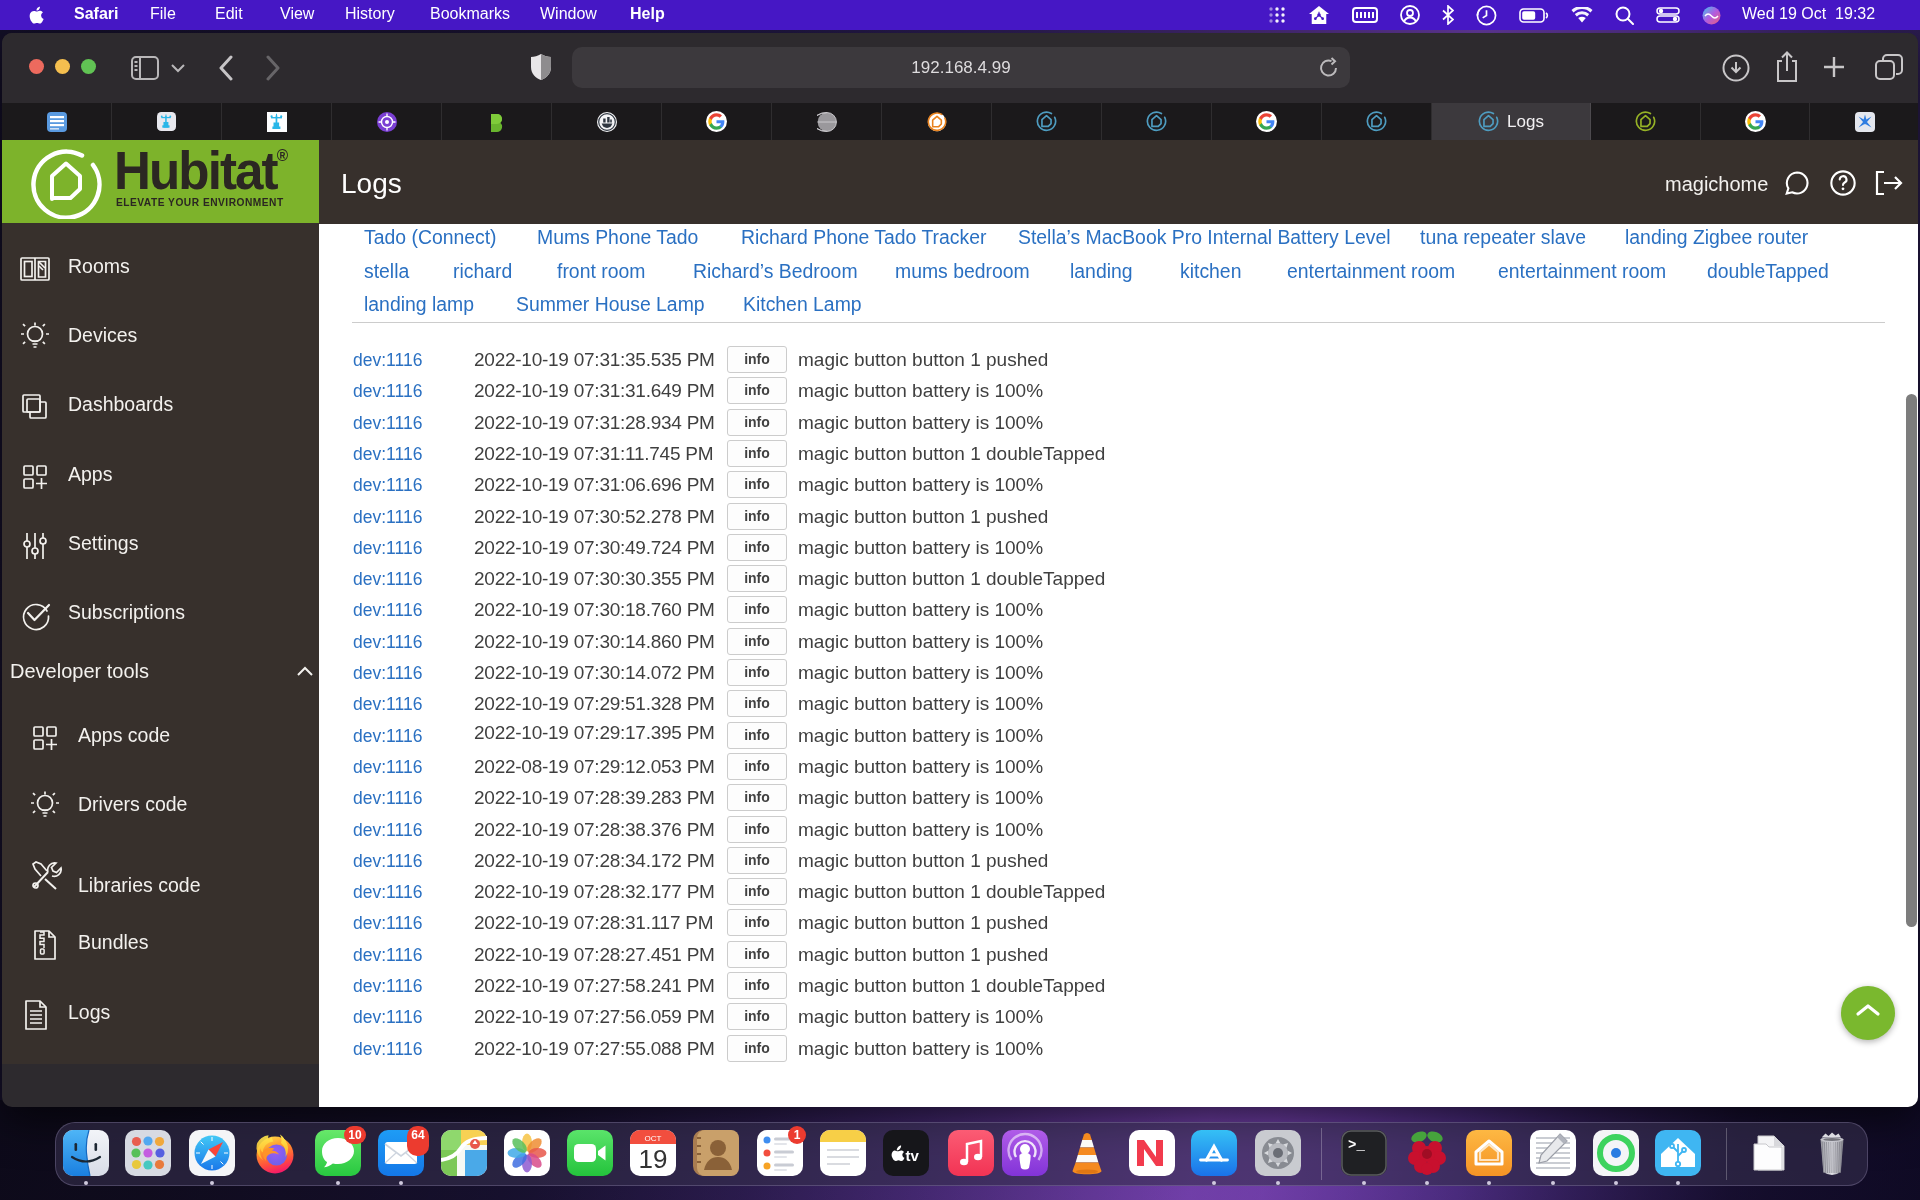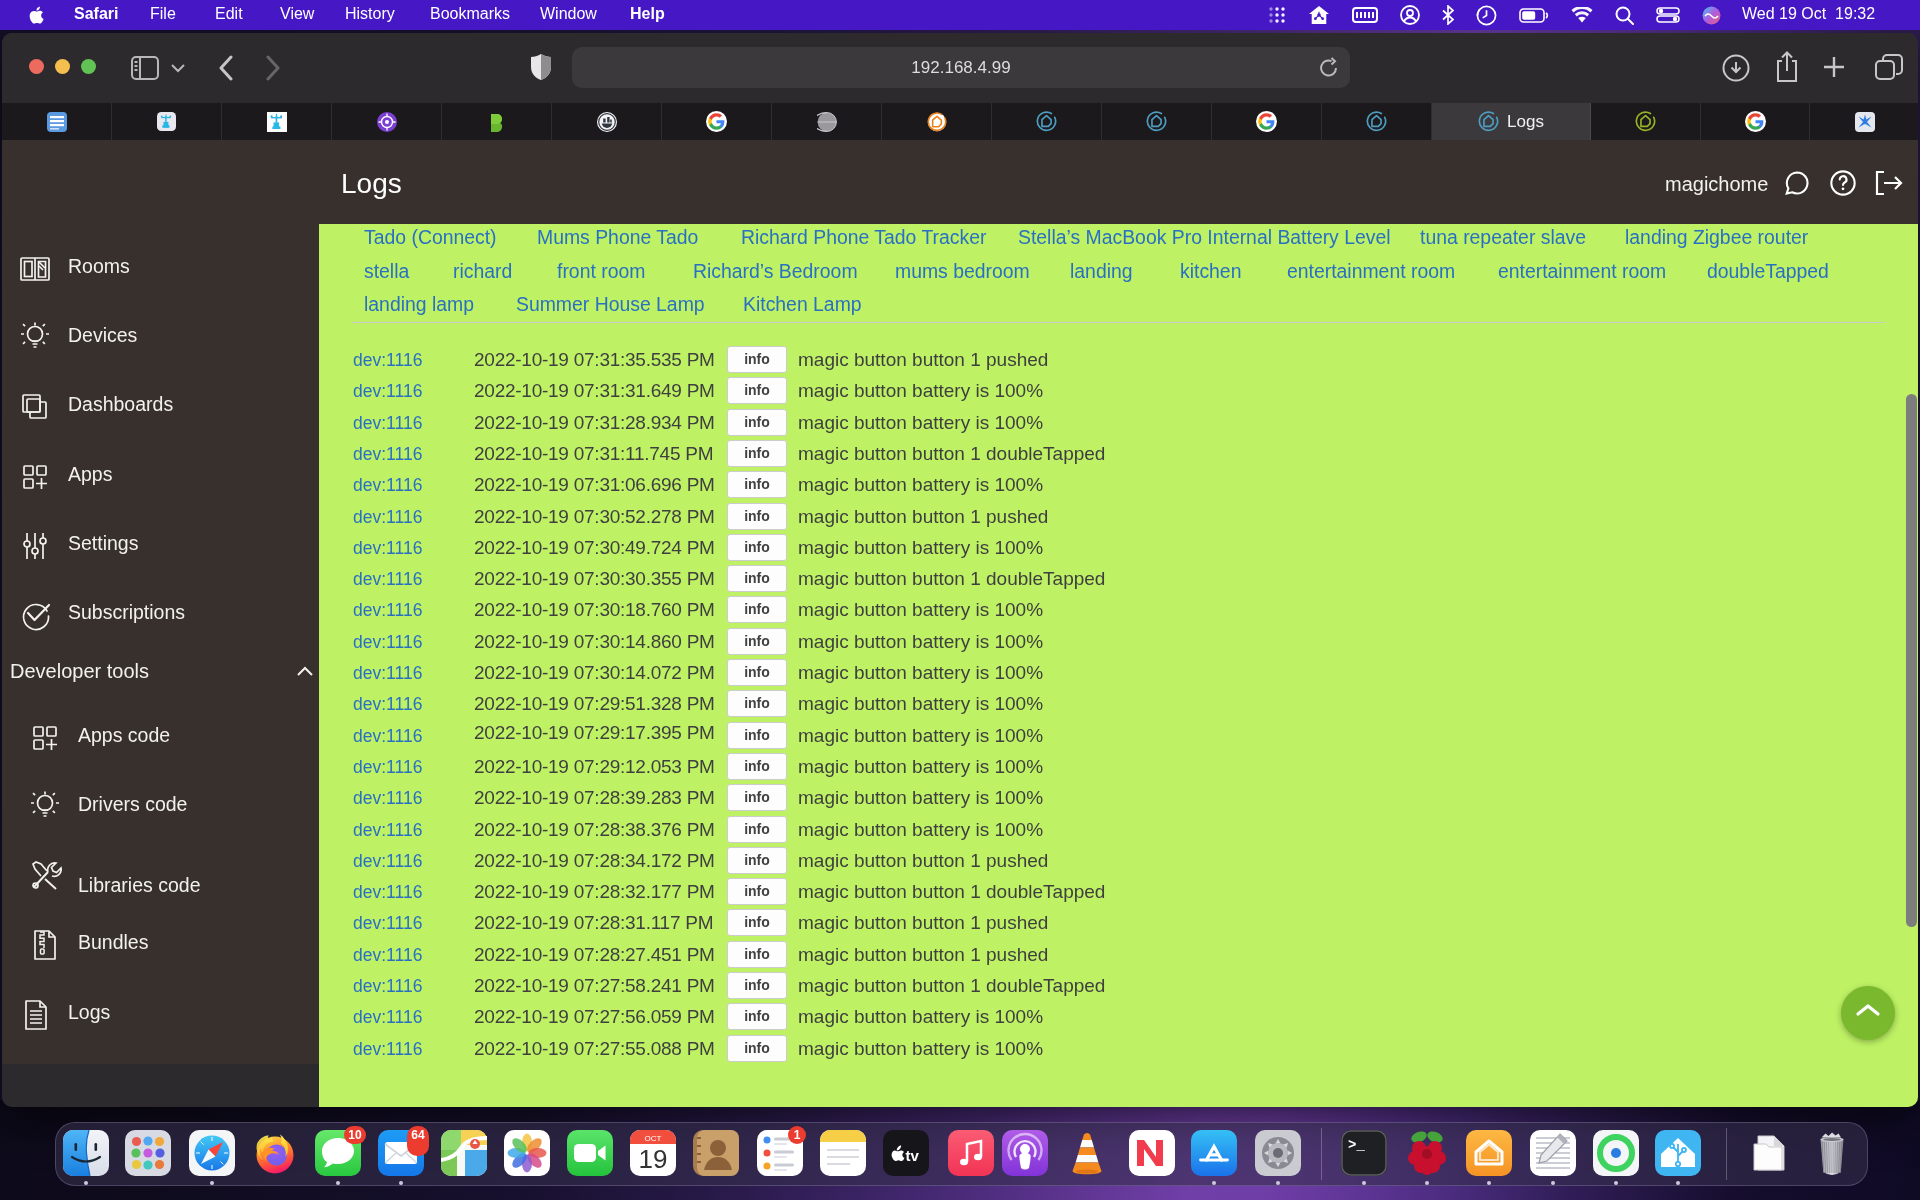--- a/index.html
+++ b/index.html
@@ -10,21 +10,21 @@
 .menubar{position:absolute;left:0;top:0;width:1920px;height:30px;background:#4617c5;z-index:30;display:flex;align-items:center;color:#fff;font-size:15px}
 .window{position:absolute;left:2px;top:33px;width:1916px;height:1074px;border-radius:10px;overflow:hidden;background:#2d2a2e;box-shadow:0 15px 40px rgba(0,0,0,.6);z-index:10}
 .toolbar{position:absolute;left:0;top:0;width:100%;height:70px;background:#2d2a2e}
 .tabbar{position:absolute;left:0;top:70px;width:100%;height:37px;background:#1b191b;display:flex}
 .tab{position:relative;height:37px;border-right:1px solid rgba(255,255,255,.09);display:flex;align-items:center;justify-content:center;flex:none}
 .tab.active{background:#3c393d}
 .hheader{position:absolute;left:0;top:107px;width:100%;height:84px;background:#37302c}
 .green{position:absolute;left:0;top:0;width:317px;height:83px;background:#7db32b}
 .hbody{position:absolute;left:0;top:191px;width:100%;height:840px}
 .sidebar{position:absolute;left:0;top:0;width:317px;height:840px;background:#37302c;color:#f3f1ee}
-.content{position:absolute;left:317px;top:0;right:0;height:964px;background:#bef264;overflow:hidden}
+.content{position:absolute;left:317px;top:0;right:0;height:964px;background:#ffffff;overflow:hidden}
 .hfooter{position:absolute;left:0;top:1031px;width:100%;height:43px;background:#37302c;color:#f1efec;font-size:19px}
 .sitem{position:absolute;display:flex;align-items:center;color:#f3f1ee;font-size:19.5px;white-space:nowrap}
 .toplink{position:absolute;font-size:19.4px;color:#2a70c2;white-space:nowrap}
 .logrow{position:absolute;white-space:nowrap;font-size:19px;color:#3f3f3f}
 .infobtn{position:absolute;width:60px;height:27px;border:1px solid #cccccc;border-radius:3px;background:#fdfdfd;color:#414141;font-weight:bold;font-size:14px;text-align:center;line-height:25px}
 .dock{position:absolute;left:55px;top:1122px;width:1813px;height:64px;border-radius:20px;background:rgba(54,46,76,.6);border:1px solid rgba(165,155,195,.3);z-index:20}
 .dicon{position:absolute;top:1130px;width:46px;height:46px;z-index:21}
 .ddot{position:absolute;top:1181px;width:4px;height:4px;border-radius:50%;background:#cfc9dd;z-index:21}
 .badge{position:absolute;background:#ec3b2f;color:#fff;border-radius:10px;font-size:12px;font-weight:bold;line-height:18px;text-align:center;z-index:22}
 </style></head><body>
@@ -313,20 +313,28 @@
       </div>
       <div class="tab" style="width:110px">
         <svg width="20" height="20" viewBox="0 0 20 20">
           <rect width="20" height="20" rx="4" fill="#e4e7ee"></rect>
           <path d="M3.5 4.5 L10 8.2 L16.5 4.5 L12 10 L16.5 15.5 L10 11.8 L3.5 15.5 L8 10 Z" fill="#2f7de1"></path>
           <path d="M10 2.5 L11.5 8 L10 13 L8.5 8 Z" fill="#2f7de1"></path>
         </svg>
       </div>
     </div>
     <div class="hheader">
+      <div class="green">
+        <svg style="position:absolute;left:28px;top:7px" width="72" height="72" viewBox="0 0 72 72" fill="none">
+<path d="M52 8.5 A33 33 0 1 0 63 18" stroke="#fff" stroke-width="4.5" stroke-linecap="round"></path>
+<path d="M22 52 V29 L36 16.5 L50 29 V42 L40.5 51 H22 Z" stroke="#fff" stroke-width="4" stroke-linejoin="round"></path>
+</svg>
+<div style="position:absolute;left:112px;top:0px;font-size:53px;font-weight:bold;color:#2b2722;letter-spacing:-2px;transform:scale(.965,1);transform-origin:0 0;white-space:nowrap">Hubitat<span style="font-size:16px;vertical-align:28px">®</span></div>
+<div style="position:absolute;left:114px;top:57px;font-size:10.2px;font-weight:bold;color:#2b2722;letter-spacing:0.5px;white-space:nowrap">ELEVATE YOUR ENVIRONMENT</div>
+      </div>
       <div style="position:absolute;left:339px;top:28px;font-size:28px;color:#fff">Logs</div>
       <div style="position:absolute;left:1663px;top:33px;font-size:20px;color:#f3f1ee">magichome</div>
       <svg style="position:absolute;left:1781px;top:29px" width="28" height="28" viewBox="0 0 24 24" fill="none" stroke="#fff" stroke-width="1.8">
         <path d="M12 3 a9 9 0 1 1 -4.2 16.95 L3.2 21 L4.6 16.6 A9 9 0 0 1 12 3 Z"></path>
       </svg>
       <svg style="position:absolute;left:1827px;top:29px" width="28" height="28" viewBox="0 0 24 24" fill="none" stroke="#fff" stroke-width="1.8">
         <circle cx="12" cy="12" r="10"></circle>
         <path d="M9.2 9 a2.9 2.9 0 1 1 4.2 2.6 c-1 .5-1.4 1-1.4 2.1" stroke-linecap="round"></path>
         <circle cx="12" cy="17" r="1.2" fill="#fff" stroke="none"></circle>
       </svg>
@@ -489,21 +497,21 @@
         <span class="logrow" style="left:479px;top:438.0px">magic button battery is 100%</span>
         <span class="logrow" style="color:#2a70c2;left:34px;top:470.3px;font-size:17.5px">dev:1116</span>
         <span class="logrow" style="left:155px;top:469.3px;letter-spacing:-.25px">2022-10-19 07:29:51.328 PM</span>
         <span class="infobtn" style="left:408px;top:466.3px">info</span>
         <span class="logrow" style="left:479px;top:469.3px">magic button battery is 100%</span>
         <span class="logrow" style="color:#2a70c2;left:34px;top:501.6px;font-size:17.5px">dev:1116</span>
         <span class="logrow" style="left:155px;top:498px;letter-spacing:-.25px">2022-10-19 07:29:17.395 PM</span>
         <span class="infobtn" style="left:408px;top:497.6px">info</span>
         <span class="logrow" style="left:479px;top:500.6px">magic button battery is 100%</span>
         <span class="logrow" style="color:#2a70c2;left:34px;top:532.9px;font-size:17.5px">dev:1116</span>
-        <span class="logrow" style="left:155px;top:531.9px;letter-spacing:-.25px">2022-10-19 07:29:12.053 PM</span>
+        <span class="logrow" style="left:155px;top:531.9px;letter-spacing:-.25px">2022-08-19 07:29:12.053 PM</span>
         <span class="infobtn" style="left:408px;top:528.9px">info</span>
         <span class="logrow" style="left:479px;top:531.9px">magic button battery is 100%</span>
         <span class="logrow" style="color:#2a70c2;left:34px;top:564.2px;font-size:17.5px">dev:1116</span>
         <span class="logrow" style="left:155px;top:563.2px;letter-spacing:-.25px">2022-10-19 07:28:39.283 PM</span>
         <span class="infobtn" style="left:408px;top:560.2px">info</span>
         <span class="logrow" style="left:479px;top:563.2px">magic button battery is 100%</span>
         <span class="logrow" style="color:#2a70c2;left:34px;top:595.5px;font-size:17.5px">dev:1116</span>
         <span class="logrow" style="left:155px;top:594.5px;letter-spacing:-.25px">2022-10-19 07:28:38.376 PM</span>
         <span class="infobtn" style="left:408px;top:591.5px">info</span>
         <span class="logrow" style="left:479px;top:594.5px">magic button battery is 100%</span>

